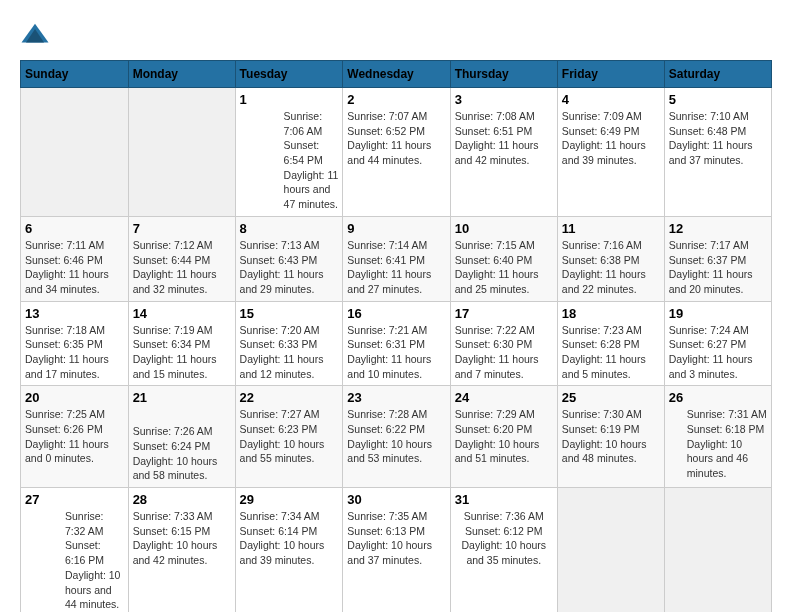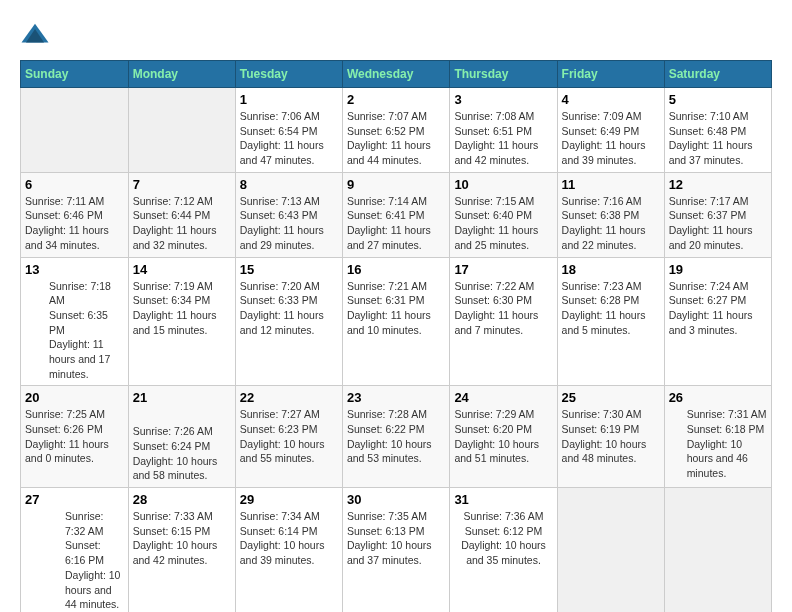--- a/index.html
+++ b/index.html
@@ -52,21 +52,21 @@
       font-size: 16px;
       color: #555;
     }
     table {
       width: 100%;
       border-collapse: collapse;
       font-size: 11px;
     }
     thead tr th {
       background-color: #2471a3;
-      color: #86efac;
+      color: #000000;
       padding: 6px 4px;
       text-align: left;
       font-size: 12px;
       font-weight: bold;
       border: 1px solid #1a5276;
     }
     tbody tr td {
       border: 1px solid #ccc;
       vertical-align: top;
       padding: 4px;
@@ -124,21 +124,21 @@
         <th>Friday</th>
         <th>Saturday</th>
       </tr>
   </thead>
   <tbody id="calendar-body">
   <tr>
         <td class="empty"></td>
         <td class="empty"></td>
         <td>
           <div class="day-num">1</div>
-          <div class="day-info" style="white-space: pre-line;">Sunrise: 7:06 AM
+          <div class="day-info" style="white-space: pre-line; margin-left: 44px;">Sunrise: 7:06 AM
 Sunset: 6:54 PM
 Daylight: 11 hours and 47 minutes.</div>
         </td>
         <td>
           <div class="day-num">2</div>
           <div class="day-info" style="white-space: pre-line;">Sunrise: 7:07 AM
 Sunset: 6:52 PM
 Daylight: 11 hours and 44 minutes.</div>
         </td>
         <td>
@@ -200,21 +200,21 @@
         <td>
           <div class="day-num">12</div>
           <div class="day-info" style="white-space: pre-line;">Sunrise: 7:17 AM
 Sunset: 6:37 PM
 Daylight: 11 hours and 20 minutes.</div>
         </td>
       </tr>
       <tr>
         <td>
           <div class="day-num">13</div>
-          <div class="day-info" style="white-space: pre-line; margin-left: 24px;">Sunrise: 7:18 AM
+          <div class="day-info" style="white-space: pre-line;">Sunrise: 7:18 AM
 Sunset: 6:35 PM
 Daylight: 11 hours and 17 minutes.</div>
         </td>
         <td>
           <div class="day-num">14</div>
           <div class="day-info" style="white-space: pre-line;">Sunrise: 7:19 AM
 Sunset: 6:34 PM
 Daylight: 11 hours and 15 minutes.</div>
         </td>
         <td>

